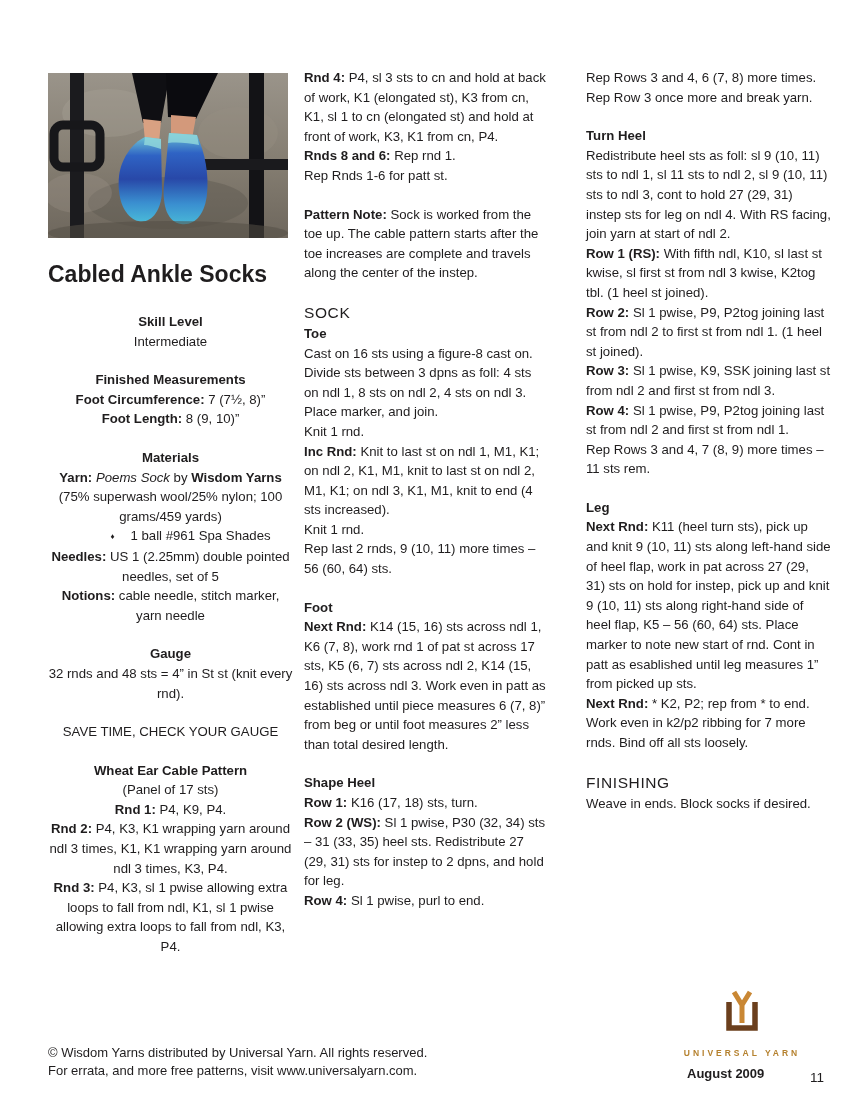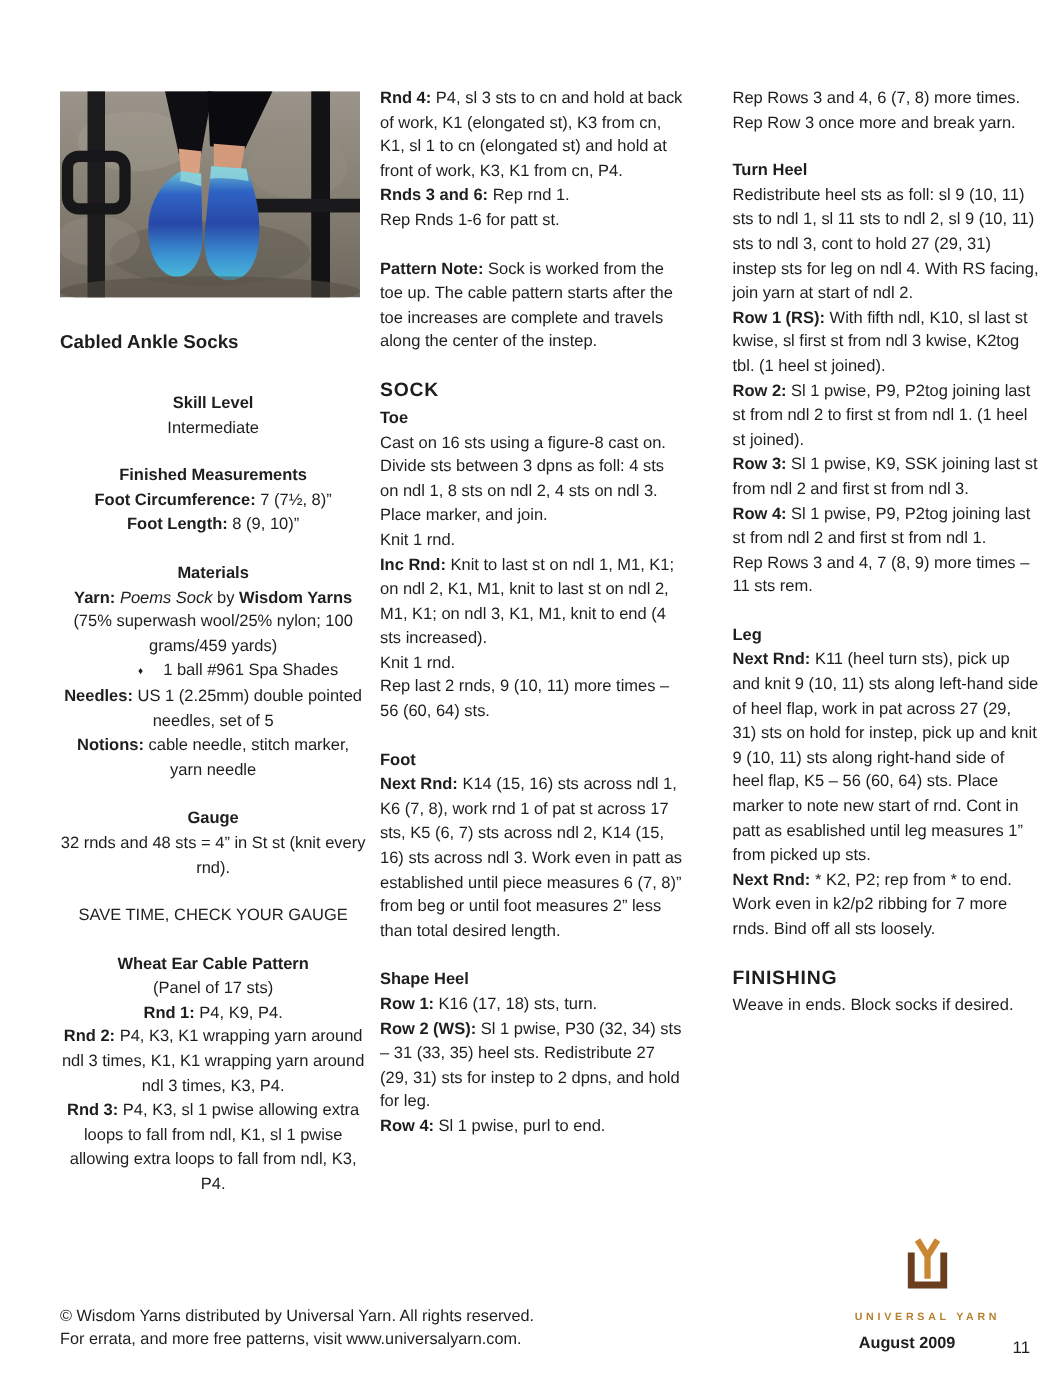--- a/index.html
+++ b/index.html
@@ -2,30 +2,30 @@
 <html><head>
 <meta charset="utf-8">
 <style>
   html,body{margin:0;padding:0;}
   body{
     width:850px;height:1100px;position:relative;background:#ffffff;
     font-family:"Liberation Sans", sans-serif;color:#1f1d1e;
     font-size:13.2px;line-height:19.6px;overflow:hidden;
   }
   .photo{position:absolute;left:48px;top:73px;width:240px;height:165px;}
-  .title{position:absolute;left:48px;top:263px;margin:0;font-size:15px;line-height:22px;font-weight:bold;}
+  .title{position:absolute;left:48px;top:263px;margin:0;font-size:23px;line-height:22px;font-weight:bold;}
   .col{position:absolute;width:245px;}
   .col1{left:48px;top:312px;text-align:center;}
   .col2{left:304px;top:68px;width:243px;}
   .col3{left:586px;top:68px;}
   .col p{margin:0;}
   .spacer{height:19px;}
   .b{font-weight:bold;}
   .i{font-style:italic;}
-  .h-section{font-weight:bold;font-size:15.5px;letter-spacing:0.6px;line-height:22px;}
+  .h-section{font-weight:normal;font-size:15.5px;letter-spacing:0.6px;line-height:22px;}
   .h-sub{font-weight:bold;}
   .bullet-item{padding-left:40px;text-indent:0;}
   .bullet-glyph{font-size:8px;vertical-align:1px;margin-right:16px;}
   .footer-left{position:absolute;left:48px;top:1044px;font-size:13px;line-height:18px;}
   .logo{position:absolute;left:672px;top:990px;width:140px;text-align:center;}
   .logo-text{font-size:8.5px;font-weight:bold;letter-spacing:3px;margin-top:6px;white-space:nowrap;}
   .issue-date{position:absolute;left:687px;top:1064px;font-size:13px;font-weight:bold;}
   .page-number{position:absolute;left:810px;top:1068px;font-size:13.5px;}
 </style>
 </head>
@@ -90,21 +90,21 @@
     <p><span>SAVE TIME, CHECK YOUR GAUGE</span></p>
     <div class="spacer"></div>
     <div class="h-sub">Wheat Ear Cable Pattern</div>
     <p><span>(Panel of 17 sts)</span></p>
     <p><span class="b">Rnd 1:</span><span> P4, K9, P4.</span></p>
     <p><span class="b">Rnd 2:</span><span> P4, K3, K1 wrapping yarn around ndl 3 times, K1, K1 wrapping yarn around ndl 3 times, K3, P4.</span></p>
     <p><span class="b">Rnd 3:</span><span> P4, K3, sl 1 pwise allowing extra loops to fall from ndl, K1, sl 1 pwise allowing extra loops to fall from ndl, K3, P4.</span></p>
   </div>
 <div class="col col2">
     <p><span class="b">Rnd 4:</span><span> P4, sl 3 sts to cn and hold at back of work, K1 (elongated st), K3 from cn, K1, sl 1 to cn (elongated st) and hold at front of work, K3, K1 from cn, P4.</span></p>
-    <p><span class="b">Rnds 3 and 6:</span><span> Rep rnd 1.</span></p>
+    <p><span class="b">Rnds 8 and 6:</span><span> Rep rnd 1.</span></p>
     <p><span>Rep Rnds 1-6 for patt st.</span></p>
     <div class="spacer"></div>
     <p><span class="b">Pattern Note:</span><span> Sock is worked from the toe up. The cable pattern starts after the toe increases are complete and travels along the center of the instep.</span></p>
     <div class="spacer"></div>
     <div class="h-section">SOCK</div>
     <div class="h-sub">Toe</div>
     <p><span>Cast on 16 sts using a figure-8 cast on. Divide sts between 3 dpns as foll: 4 sts on ndl 1, 8 sts on ndl 2, 4 sts on ndl 3. Place marker, and join.</span></p>
     <p><span>Knit 1 rnd.</span></p>
     <p><span class="b">Inc Rnd:</span><span> Knit to last st on ndl 1, M1, K1; on ndl 2, K1, M1, knit to last st on ndl 2, M1, K1; on ndl 3, K1, M1, knit to end (4 sts increased).</span></p>
     <p><span>Knit 1 rnd.</span></p>

